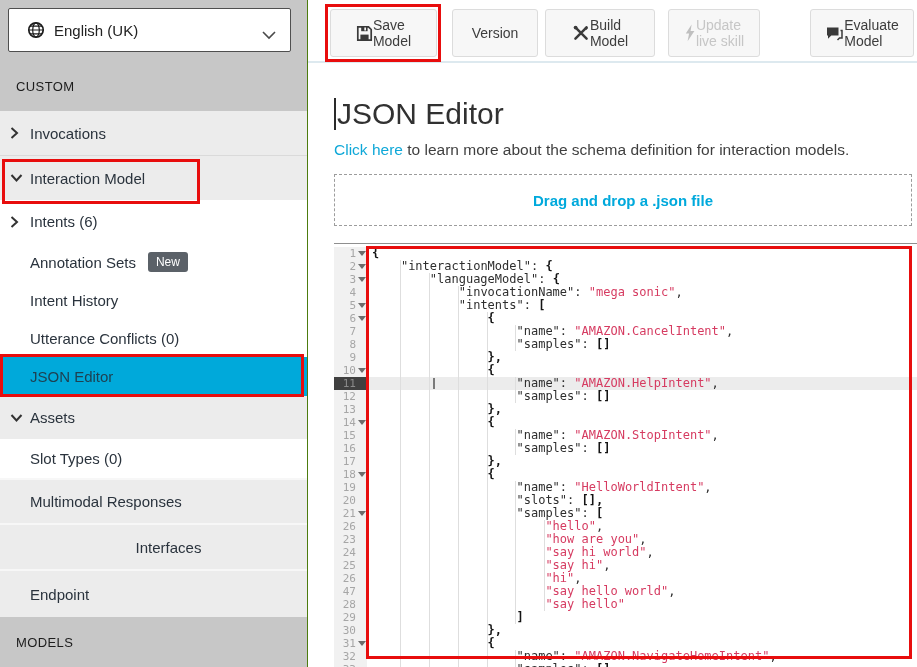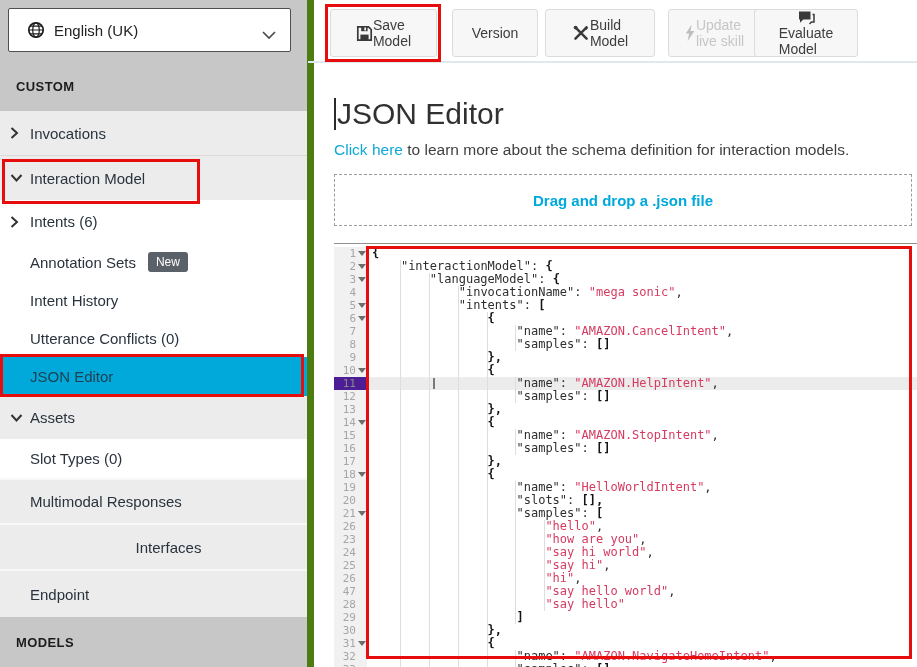--- a/index.html
+++ b/index.html
@@ -1,26 +1,26 @@
 <!DOCTYPE html>
 <html><head>
 <meta charset="utf-8">
 <style>
   html,body{margin:0;padding:0;background:#fff;}
   #screen{position:relative;width:917px;height:667px;overflow:hidden;background:#fff;
           font-family:"Liberation Sans",sans-serif;-webkit-font-smoothing:antialiased;}
 
   
-  #sidebar{position:absolute;left:0;top:0;width:307px;height:667px;background:#c7c7c7;border-right:7px solid #4d7c0f;}
+  #sidebar{position:absolute;left:0;top:0;width:307px;height:667px;background:#c7c7c7;border-right:1px solid #4d7c0f;}
   #lang-select{position:absolute;left:8px;top:8px;width:281px;height:42px;background:#fff;
                border:1px solid #4f4f4f;border-radius:2px;display:flex;align-items:center;cursor:pointer;}
   #lang-select .globe{margin-left:18px;display:flex;align-items:center;}
   #lang-select .lang-label{margin-left:9px;font-size:15px;color:#222;}
   #lang-select .dd-chevron{position:absolute;right:14px;top:17px;}
-  .section-header{position:absolute;left:16px;font-size:13px;font-weight:700;color:#1c1c1c;letter-spacing:.4px;}
+  .section-header{position:absolute;left:16px;font-size:13px;font-weight:400;color:#1c1c1c;letter-spacing:.4px;}
   #custom-header{top:79px;}
   #models-header{top:635px;}
   #nav{position:absolute;left:0;top:111px;width:307px;}
   .nav-row{position:relative;display:flex;align-items:center;box-sizing:border-box;cursor:pointer;}
   .nav-row.group{background:#ececec;}
   .nav-row.sub{background:#ffffff;}
   .nav-row.selected{background:#00a9da;}
   .nav-row.sep{border-top:2px solid #f7f7f7;}
   .nav-row.line{border-top:1px solid #dadada;}
   .nav-chevron{position:absolute;left:10px;top:50%;transform:translateY(-50%);display:flex;}
@@ -51,21 +51,21 @@
           background:#fff;font-family:"DejaVu Sans Mono",monospace;font-size:12px;overflow:hidden;}
   #editor-inner{position:absolute;left:0;top:1px;right:0;bottom:0;padding-top:2px;}
   .ed-row{display:flex;height:13px;line-height:13px;white-space:pre;}
   .gutter-cell{width:33px;flex:0 0 33px;background:#f1f1f1;color:#a6a6a6;font-size:11px;
                display:flex;align-items:center;box-sizing:border-box;}
   .gutter-num{flex:1;text-align:right;}
   .fold-slot{width:11px;display:flex;align-items:center;justify-content:center;}
   .fold-arrow{width:0;height:0;border-left:4px solid transparent;border-right:4px solid transparent;border-top:5px solid #6d6d6d;cursor:pointer;}
   .code-cell{flex:1;padding-left:5px;position:relative;}
   .ed-row.active .code-cell{background:#ececec;}
-  .ed-row.active .gutter-cell{background:#4c1d95;color:#8a8a8a;}
+  .ed-row.active .gutter-cell{background:#404040;color:#8a8a8a;}
   .ind{display:inline-block;white-space:pre;
        background-image:repeating-linear-gradient(to right,transparent 0,transparent calc(4ch - 1px),#dedede calc(4ch - 1px),#dedede 4ch);}
   .tk-k{color:#2e2e2e;}
   .tk-p{color:#2e2e2e;}
   .tk-b{color:#141414;font-weight:700;}
   .tk-s{color:#d63b61;}
   #cursor-caret{position:absolute;width:2px;height:11px;background:#7a7a7a;top:1px;}
 
   
   .anno-box{position:absolute;border:3px solid #e80d0d;box-sizing:border-box;pointer-events:none;}
@@ -191,21 +191,21 @@
         <span style="display: flex;">
           <svg width="12" height="18" viewBox="0 0 12 18">
             <path d="M7.6 0.5 L1.8 9.6 H5.1 L3.6 17.2 L10.4 6.9 H6.6 Z" fill="#bfbfbf"></path>
           </svg>
         </span>
         <span class="tb-label">
           <div>Update</div>
           <div>live skill</div>
         </span>
       </div>
-      <div class="tb-btn" style="left: 754px; width: 104px; flex-direction: column;">
+      <div class="tb-btn" style="left: 810px; width: 104px;">
         <span style="display: flex;">
           <svg width="19" height="16" viewBox="0 0 19 16">
             <path d="M2 2.5 h11.5 v8 h-7.2 l-3.3 3.2 v-3.2 h-1 z" fill="#3a3a3a"></path>
             <path d="M15.5 5.5 h1.5 v7.5 h-2.5 l-2 2" stroke="#3a3a3a" stroke-width="1.5" fill="none"></path>
           </svg>
         </span>
         <span class="tb-label">
           <div>Evaluate</div>
           <div>Model</div>
         </span>

